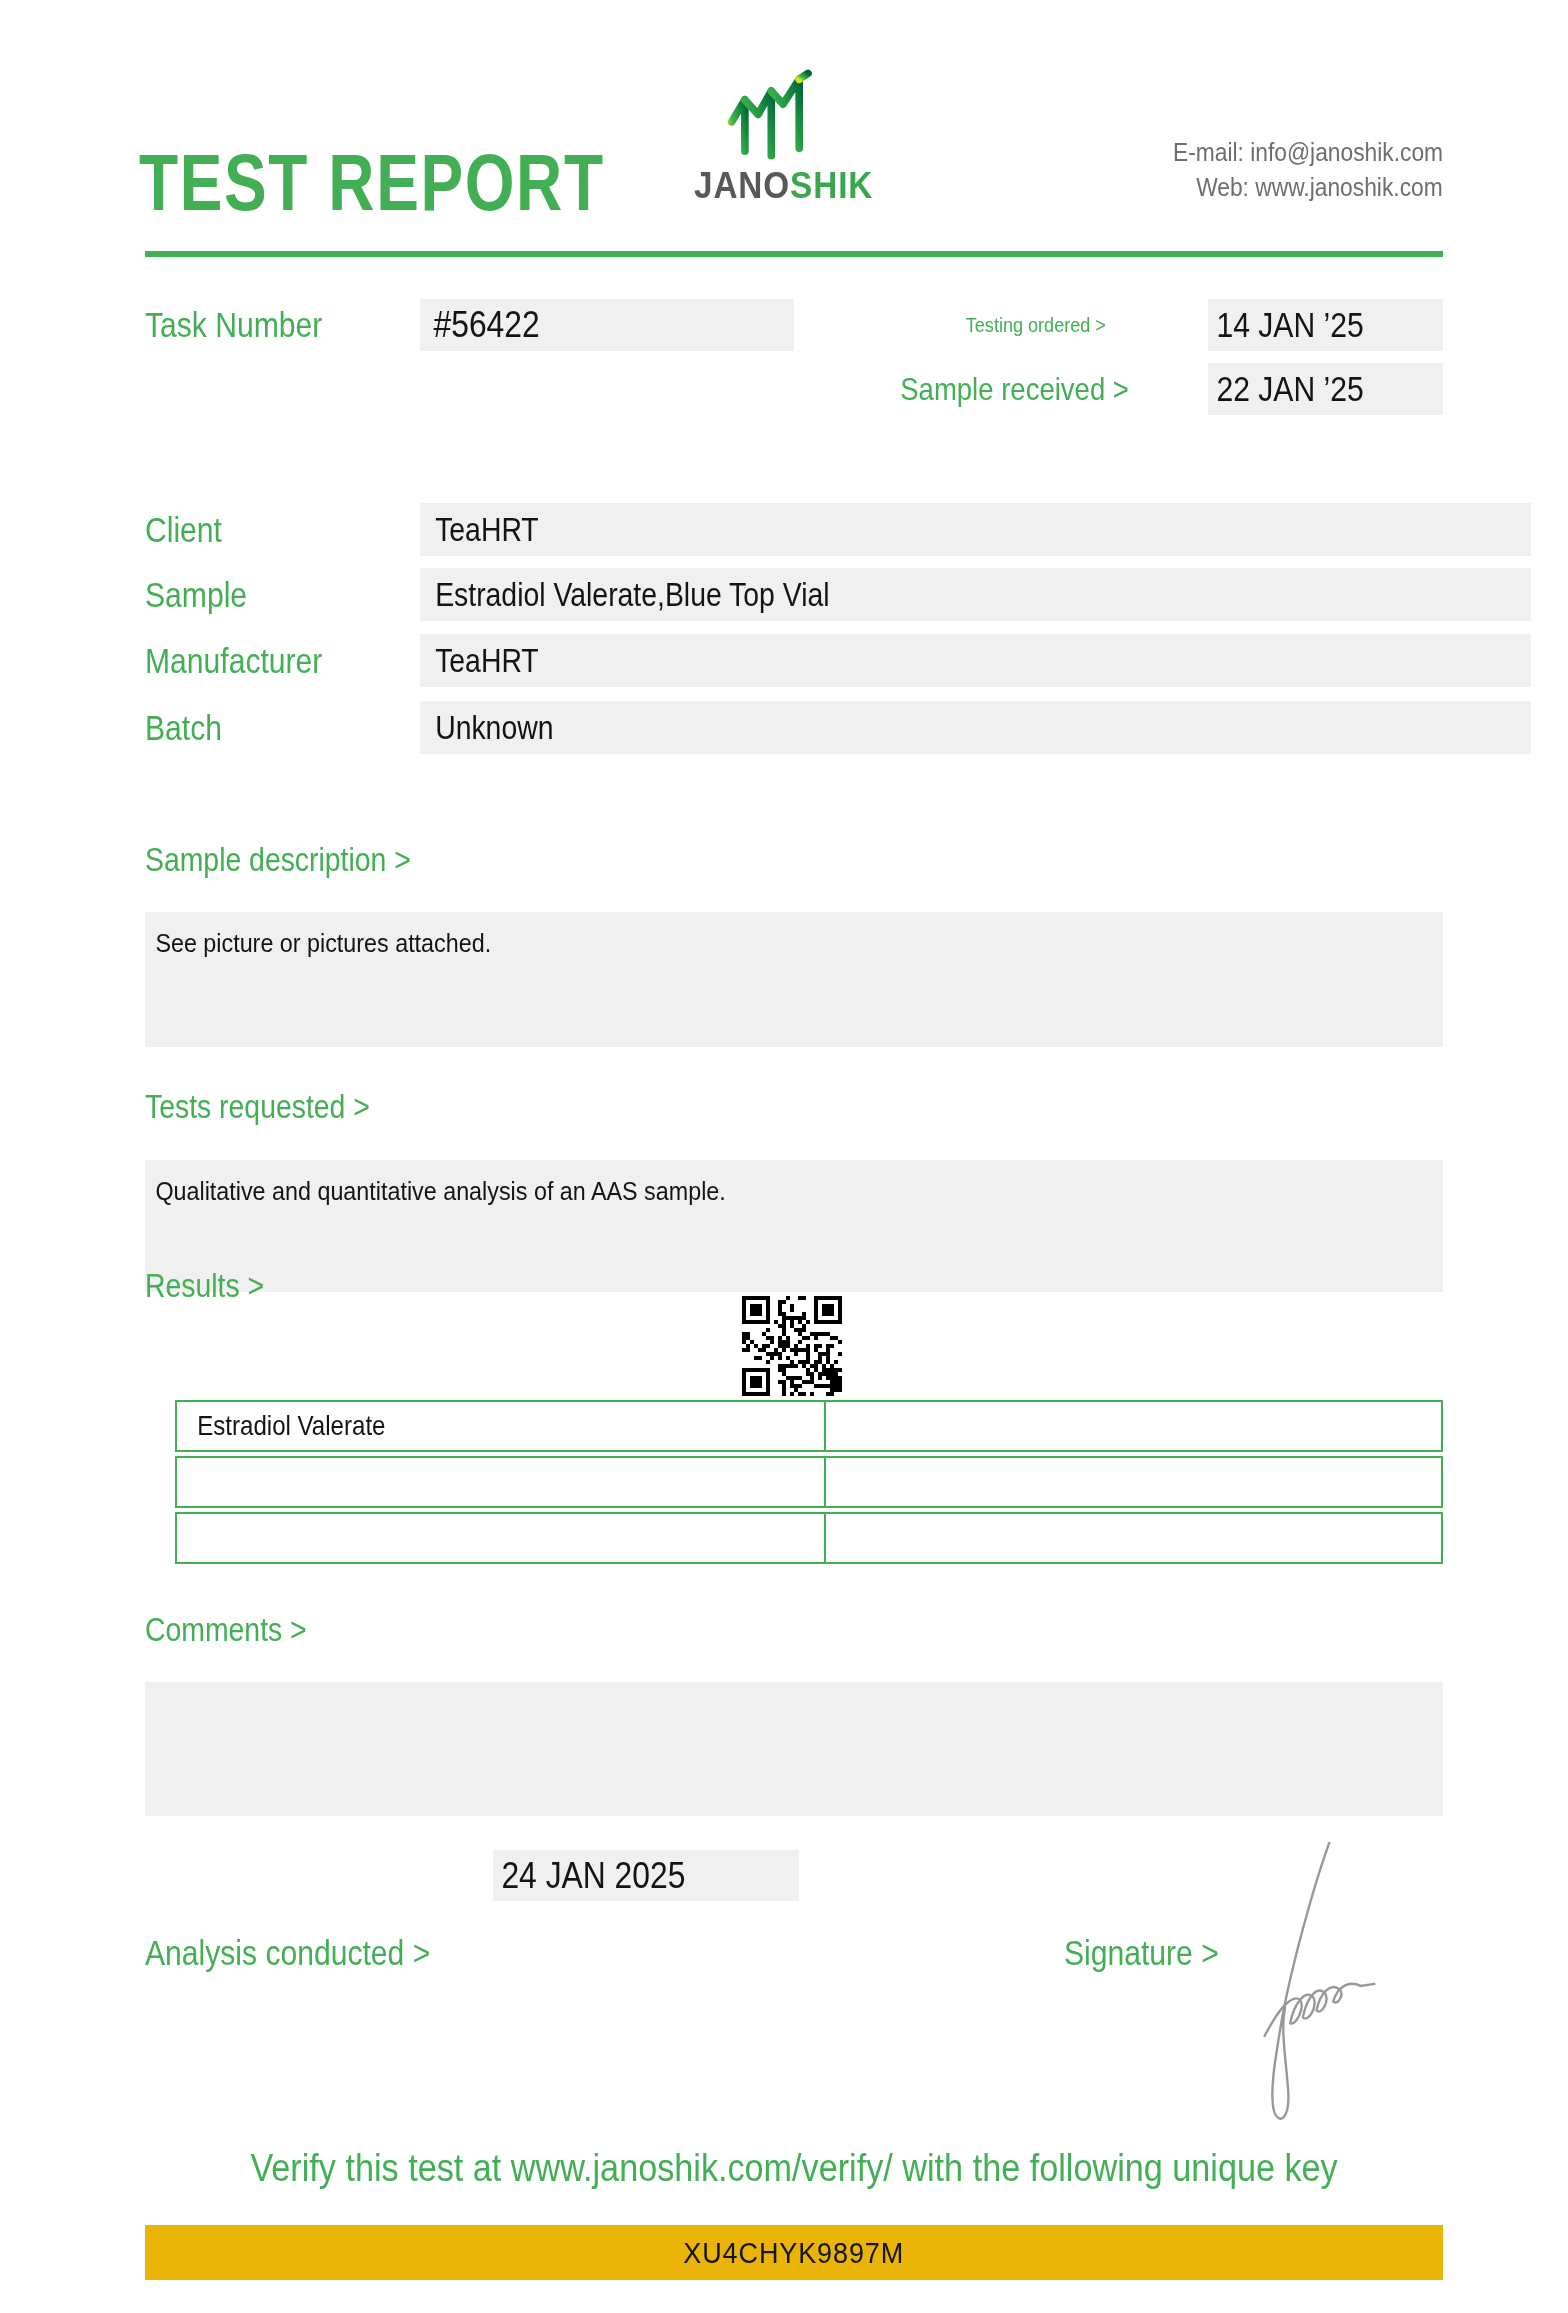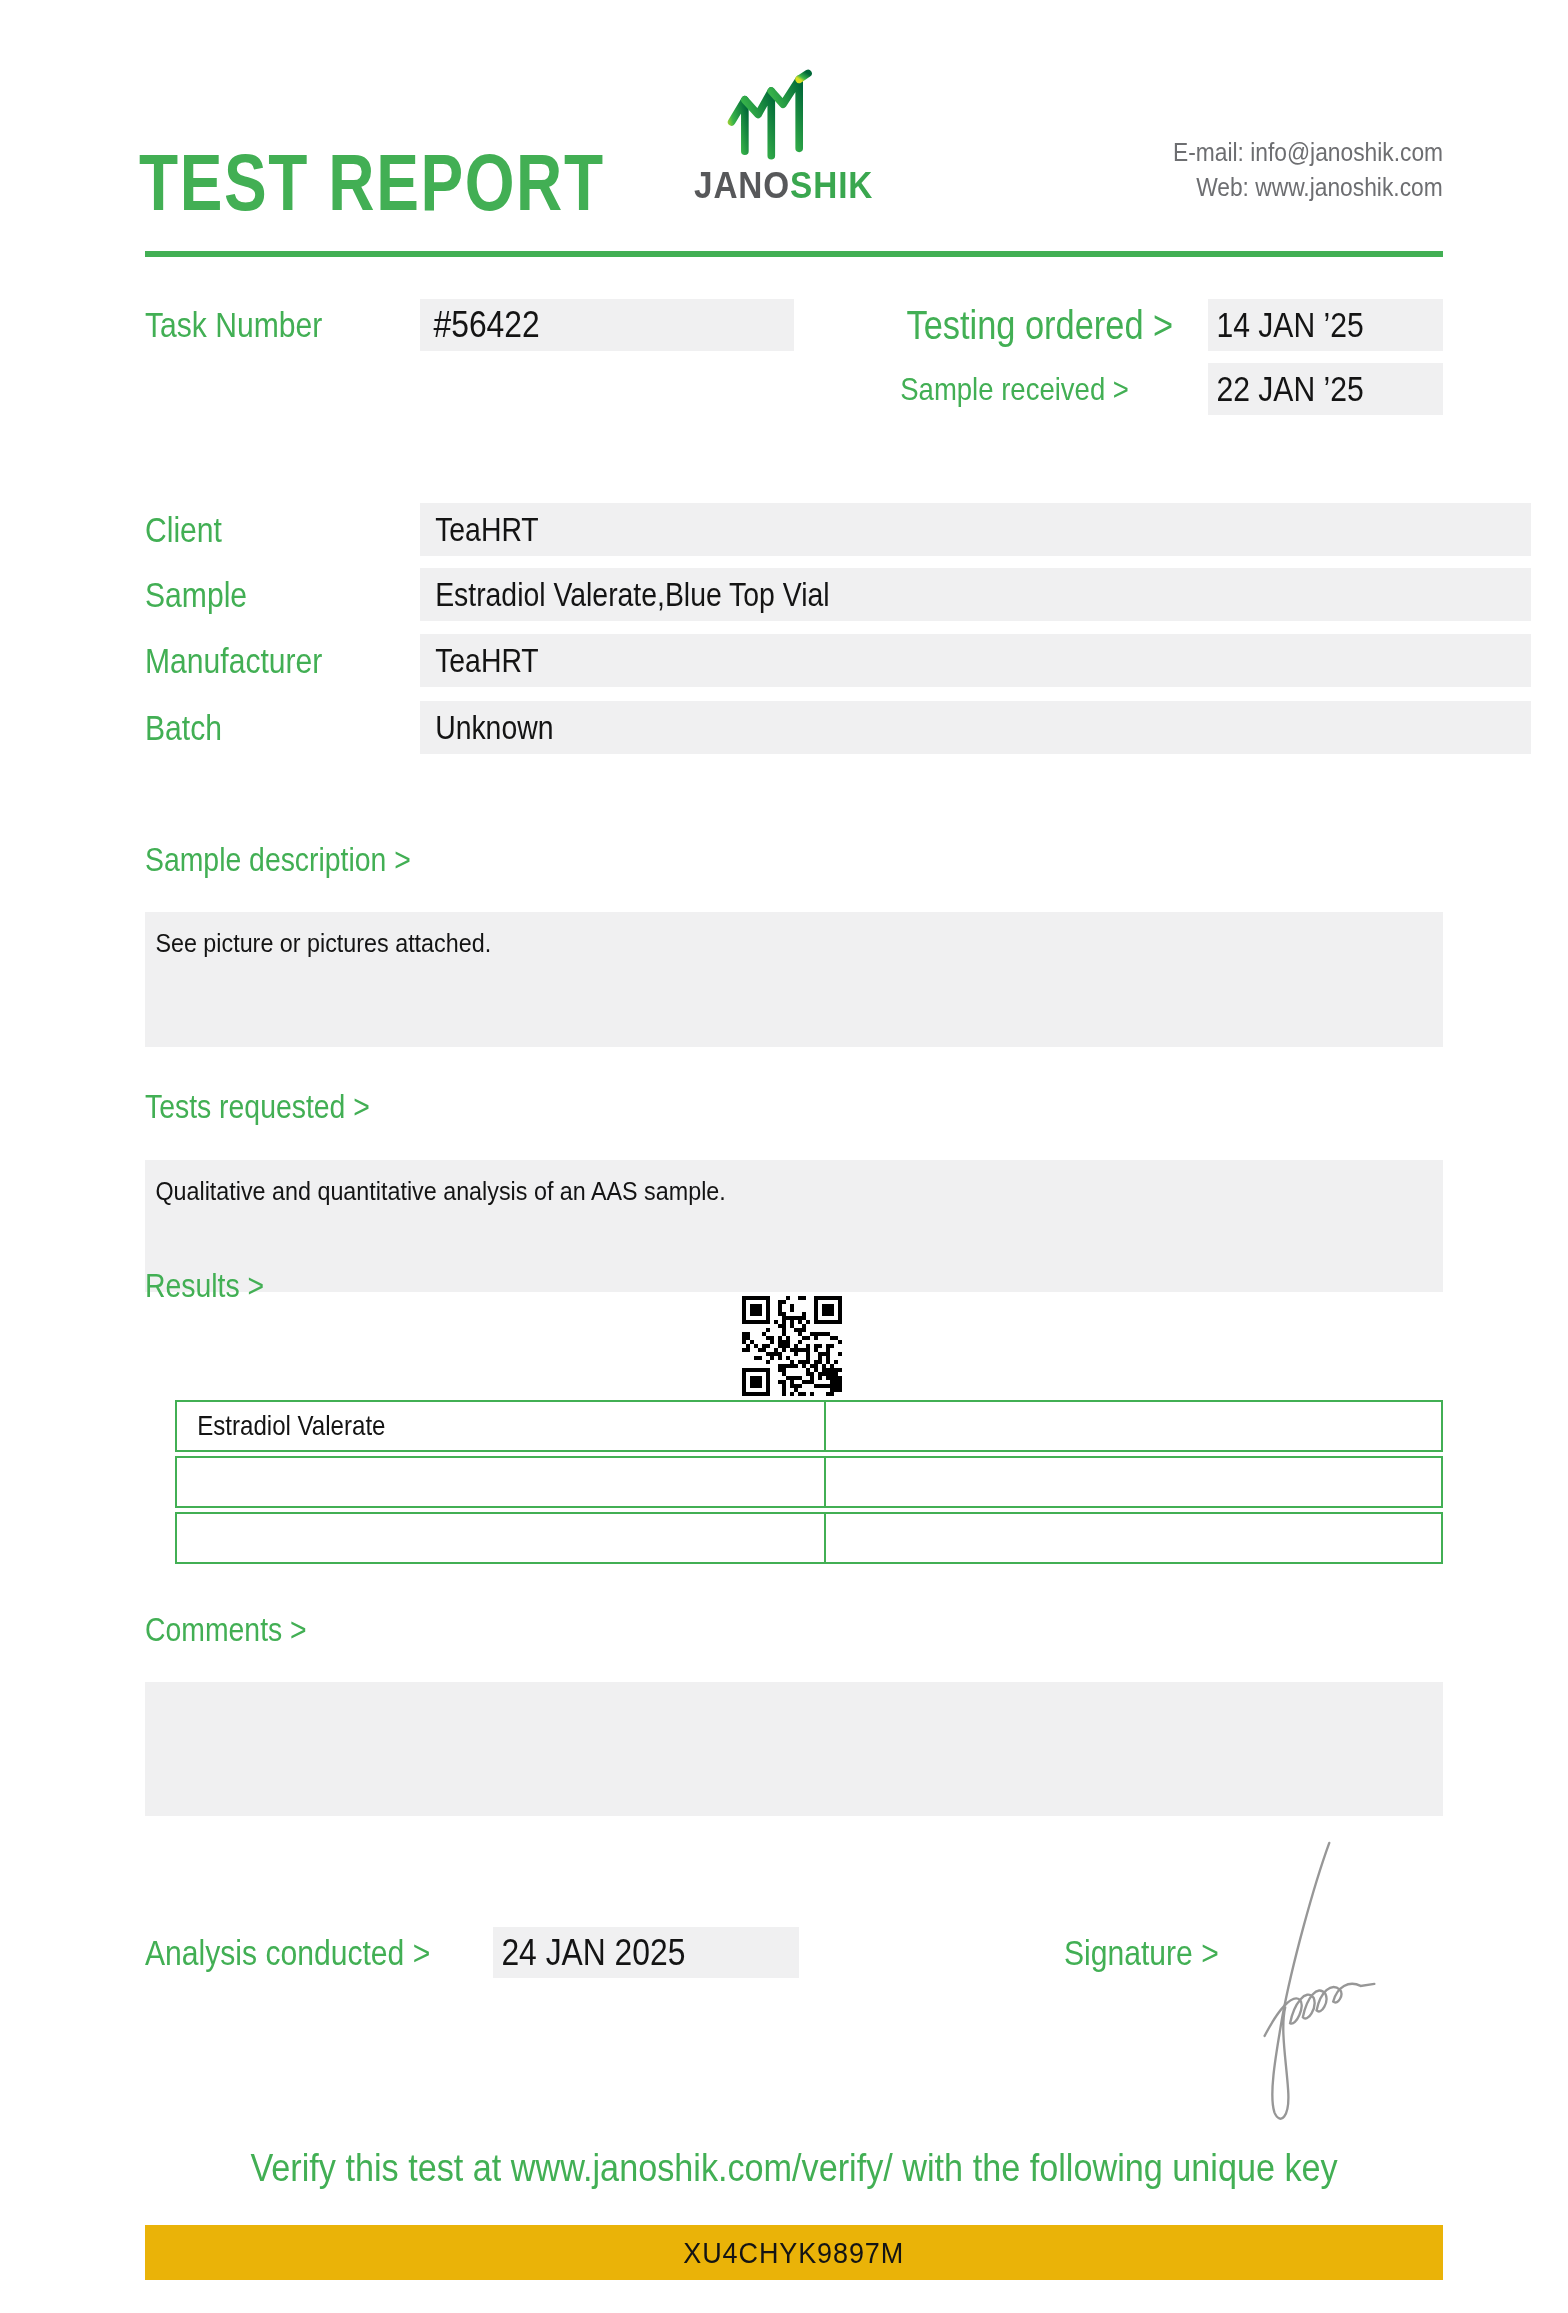--- a/index.html
+++ b/index.html
@@ -37,21 +37,21 @@
   .rule{left:145px;top:251px;width:1298px;height:5.9px;background:var(--green);}
 
   .lh53{height:52px;line-height:52px;}
   .lh54{height:53px;line-height:53px;}
   .lh52{height:51px;line-height:51px;}
   .label{font-size:35px;color:var(--green);}
 
   .task-label{left:145px;top:299px;}
   .task-box{left:420px;top:299px;width:374px;}
   .task-box span{font-size:37px;padding-left:15.7px;}
-  .ordered-label{left:863px;top:299px;width:323px;text-align:left;font-size:40px;}
+  .ordered-label{left:863px;top:299px;width:323px;text-align:center;font-size:21px;}
   .ordered-box{left:1208px;top:299px;width:235px;}
   .received-label{left:863px;top:363px;width:323px;text-align:left;font-size:32px;}
   .received-box{left:1208px;top:363px;width:235px;}
   .date-box span{font-size:35px;padding-left:9.8px;}
 
   .info-label{left:145px;}
   .info-box{left:420px;width:1111px;}
   .info-box span{font-size:33px;padding-left:17.6px;}
 
   .section-label{left:145px;font-size:33px;color:var(--green);}
@@ -64,21 +64,21 @@
   .rrow{display:flex;border:2px solid var(--green);height:52px;margin-bottom:3.9px;background:#fff;}
   .rrow:last-child{margin-bottom:0;}
   .rcell-a{width:649px;border-right:2px solid var(--green);line-height:48px;}
   .rcell-b{flex:1;line-height:48px;}
   .rcell-a span{font-size:28px;padding-left:23.5px;}
   .rcell-b span{font-size:28px;padding-left:27.4px;}
 
   .sig-svg{left:1245px;top:1835px;}
 
   .analysis-label{left:145px;top:1927px;}
-  .analysis-box{left:493px;top:1927px;width:306px;}
+  .analysis-box{left:493px;top:1850px;width:306px;}
   .analysis-box span{font-size:37px;padding-left:9.8px;}
   .signature-label{left:1064px;top:1927px;}
 
   .verify{left:145px;top:2147px;width:1298px;text-align:center;font-size:38px;color:var(--green);}
   .key-box{left:145px;top:2225px;width:1298px;height:55px;line-height:55px;text-align:center;background:#eab308;}
   .key-box span{font-size:30px;letter-spacing:1px;}
 </style>
 </head>
 <body>
 

